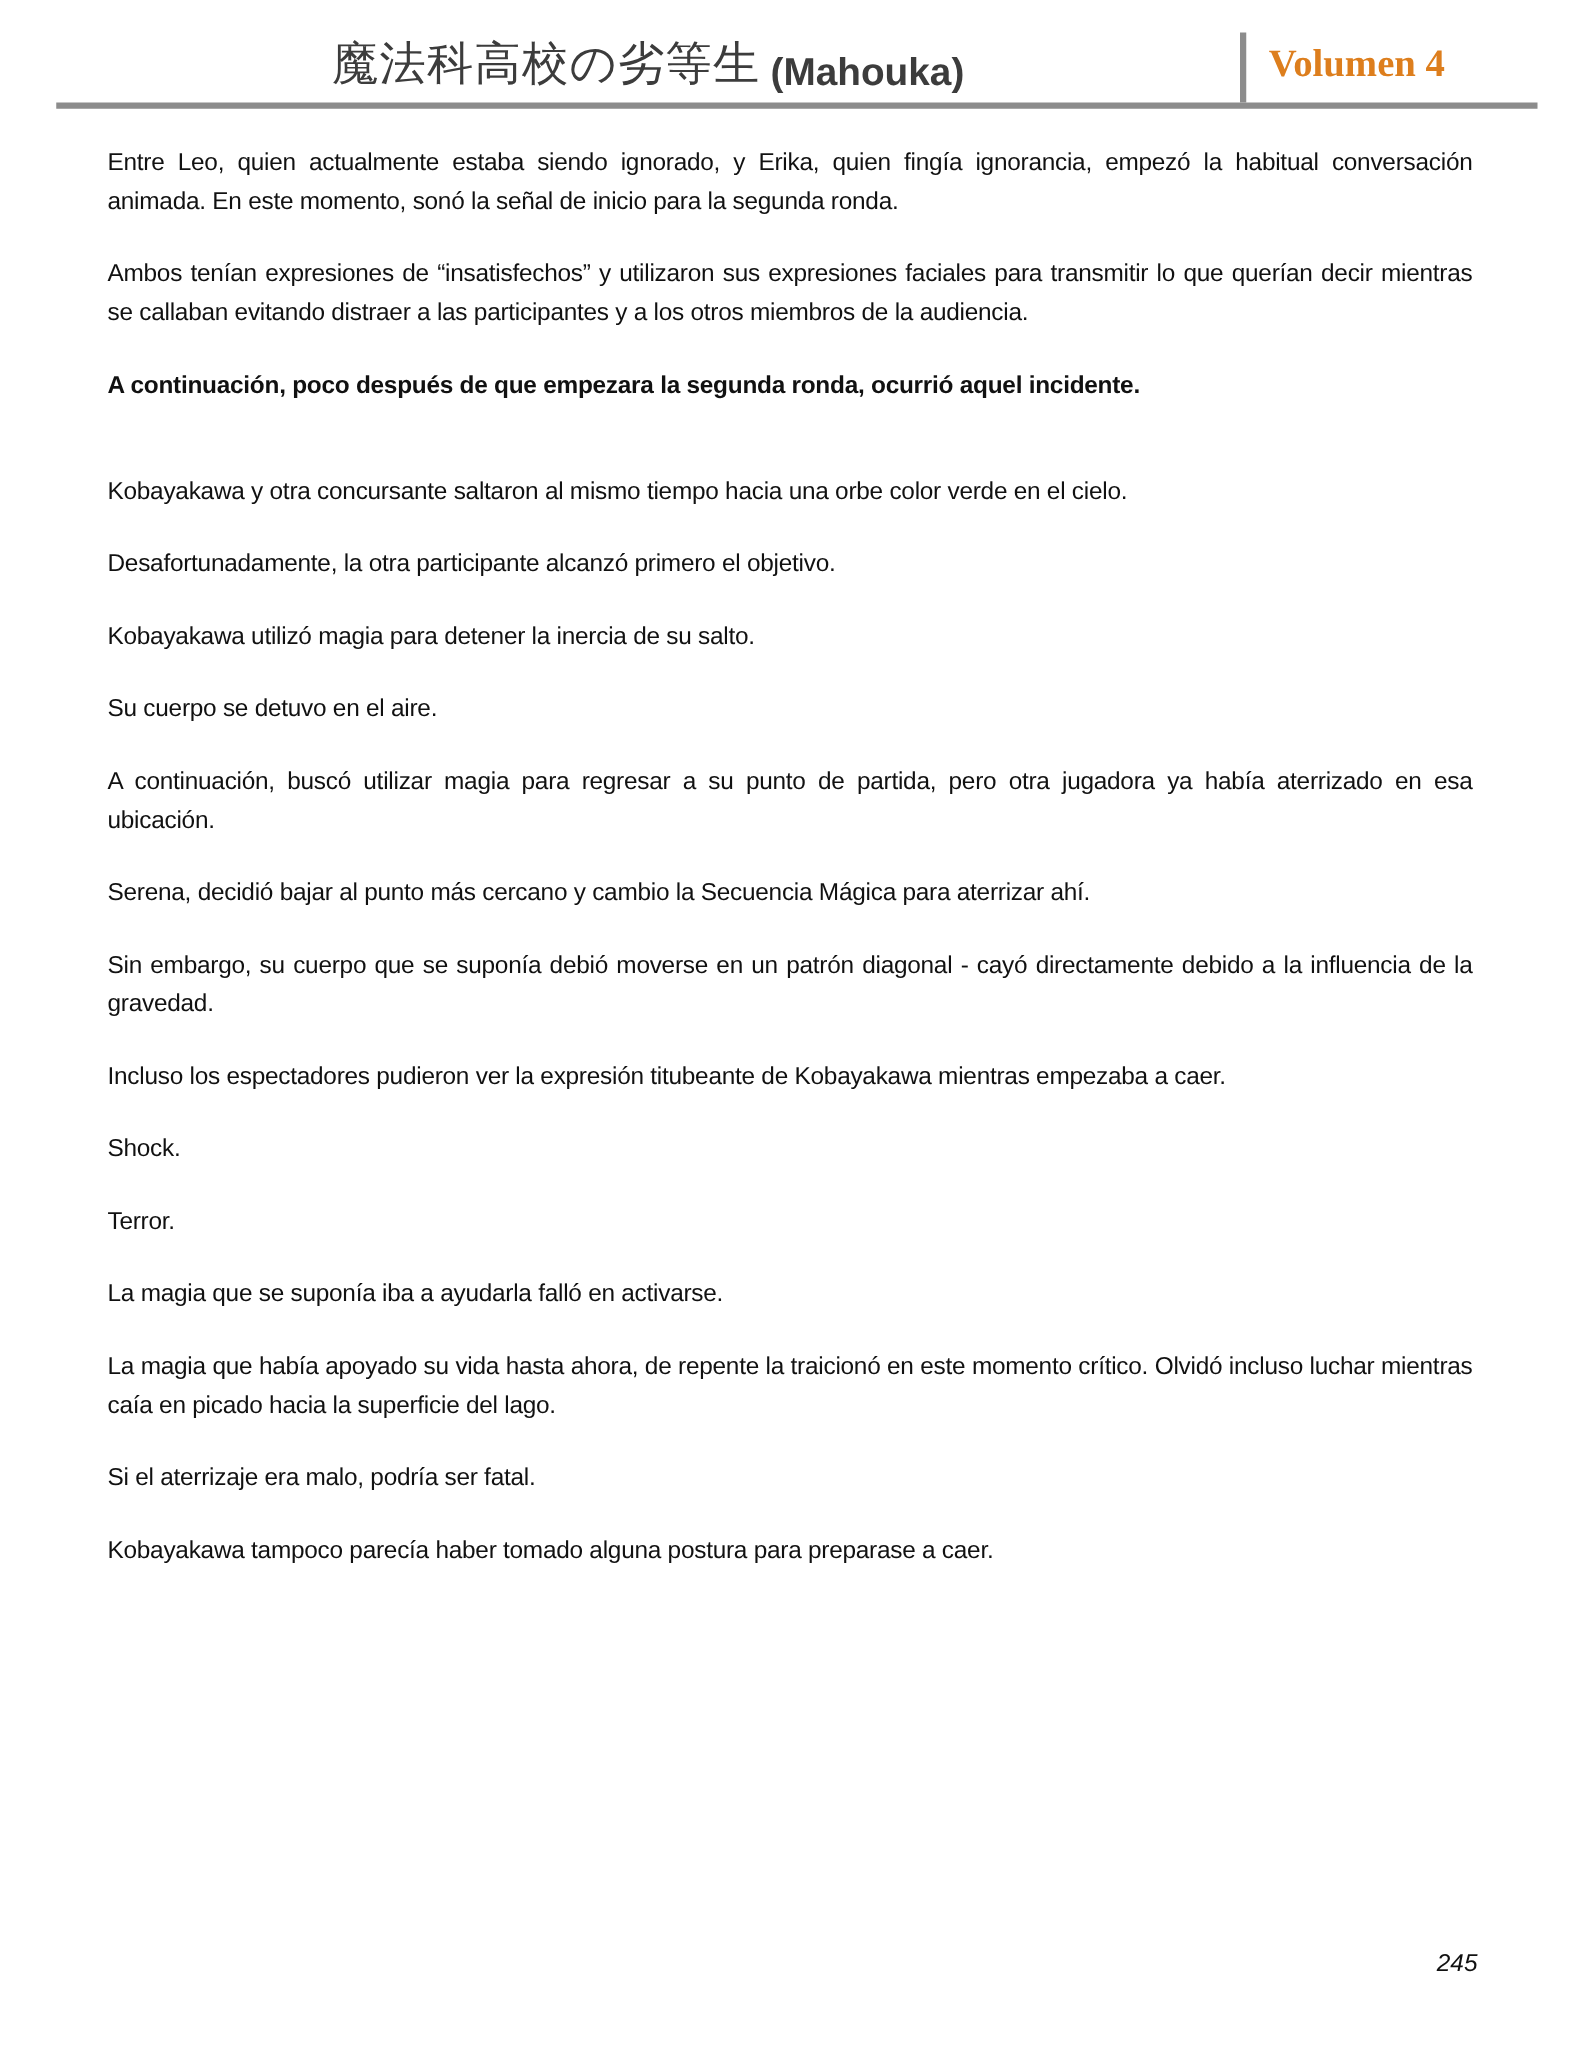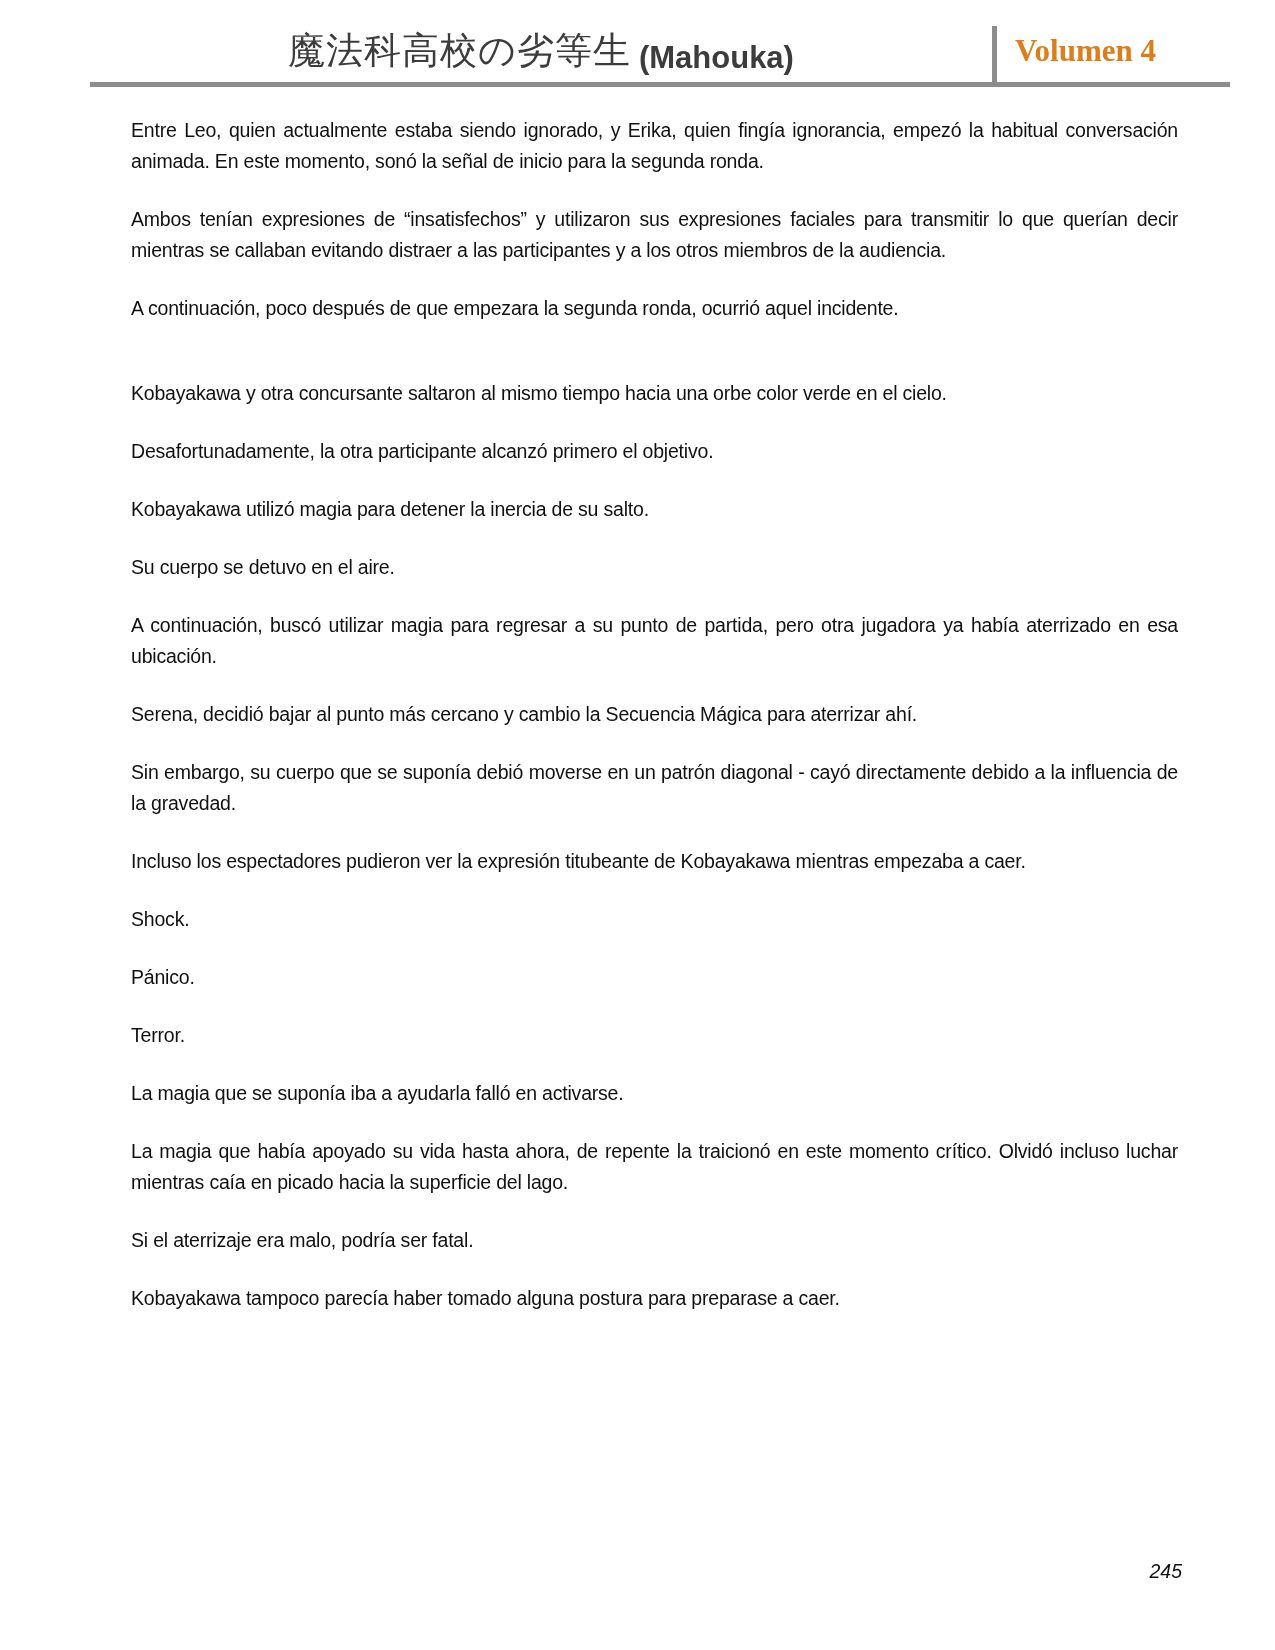--- a/index.html
+++ b/index.html
@@ -9,21 +9,20 @@
   }
   .page {
     position: relative;
     width: 1275px;
     height: 1650px;
     background: #ffffff;
     font-family: "Liberation Sans", sans-serif;
     color: #1a1a1a;
     overflow: hidden;
     box-sizing: border-box;
-    padding-left: 45px;
   }
 
   
   .header {
     margin: 0 45px;
     padding-top: 26px;
     display: flex;
     align-items: stretch;
     border-bottom: 5px solid #8C8C8C;
   }
@@ -70,20 +69,21 @@
   .content p {
     margin: 0 4px 27px 0;
     font-size: 19.5px;
     line-height: 31px;
     letter-spacing: -0.2px;
     text-align: justify;
     color: #111111;
   }
   .content p.extra-gap {
     margin-bottom: 54px;
+    font-weight: bold;
   }
 
   
   .footer {
     position: absolute;
     top: 1560px;
     left: 0;
     right: 93px;
     text-align: right;
     font-size: 19.5px;
@@ -112,21 +112,20 @@
     <p class="extra-gap">A continuación, poco después de que empezara la segunda ronda, ocurrió aquel incidente.</p>
     <p>Kobayakawa y otra concursante saltaron al mismo tiempo hacia una orbe color verde en el cielo.</p>
     <p>Desafortunadamente, la otra participante alcanzó primero el objetivo.</p>
     <p>Kobayakawa utilizó magia para detener la inercia de su salto.</p>
     <p>Su cuerpo se detuvo en el aire.</p>
     <p>A continuación, buscó utilizar magia para regresar a su punto de partida, pero otra jugadora ya había aterrizado en esa ubicación.</p>
     <p>Serena, decidió bajar al punto más cercano y cambio la Secuencia Mágica para aterrizar ahí.</p>
     <p>Sin embargo, su cuerpo que se suponía debió moverse en un patrón diagonal - cayó directamente debido a la influencia de la gravedad.</p>
     <p>Incluso los espectadores pudieron ver la expresión titubeante de Kobayakawa mientras empezaba a caer.</p>
     <p>Shock.</p>
-    <p>Pánico.</p>
     <p>Terror.</p>
     <p>La magia que se suponía iba a ayudarla falló en activarse.</p>
     <p>La magia que había apoyado su vida hasta ahora, de repente la traicionó en este momento crítico. Olvidó incluso luchar mientras caía en picado hacia la superficie del lago.</p>
     <p>Si el aterrizaje era malo, podría ser fatal.</p>
     <p>Kobayakawa tampoco parecía haber tomado alguna postura para preparase a caer.</p>
   </div>
 
   <div class="footer">
     <span>245</span>
   </div>

